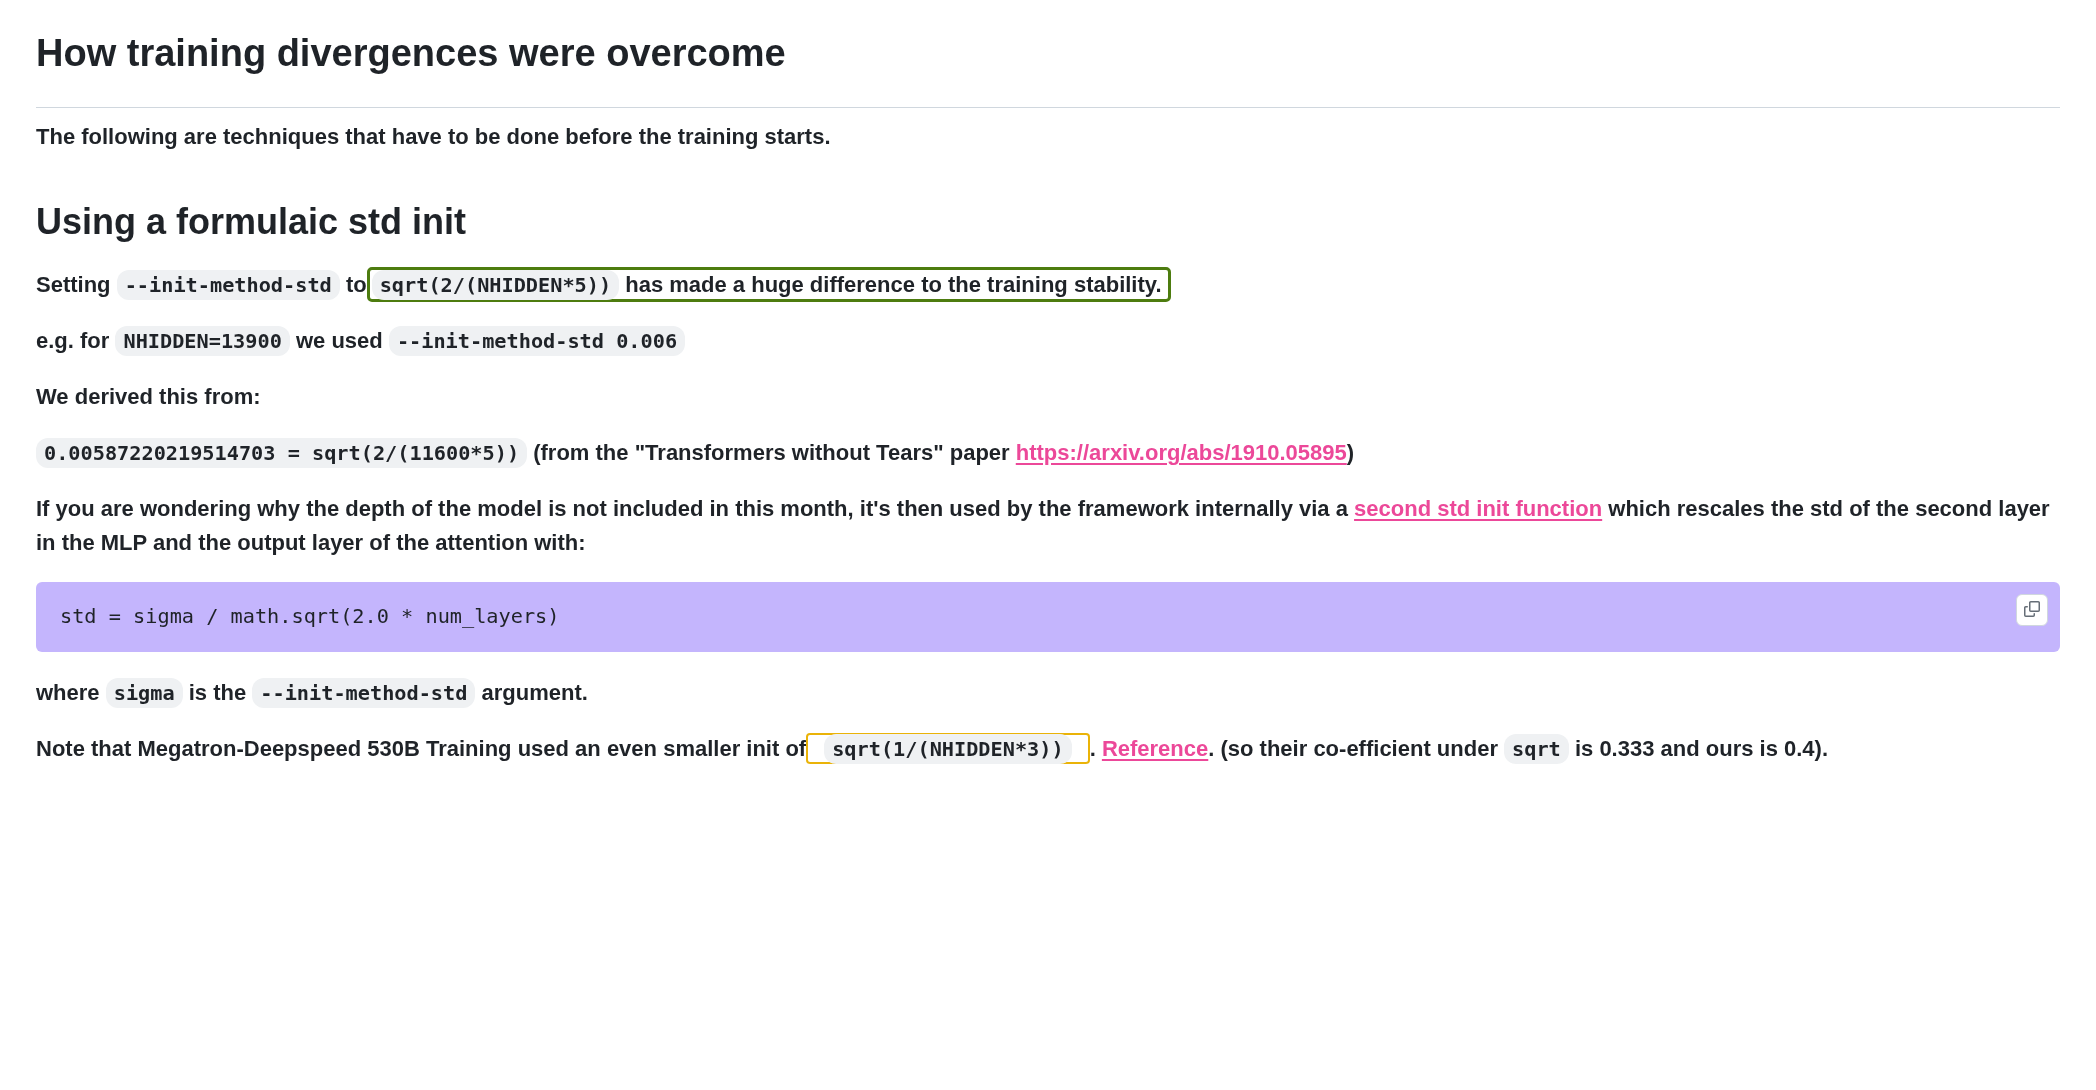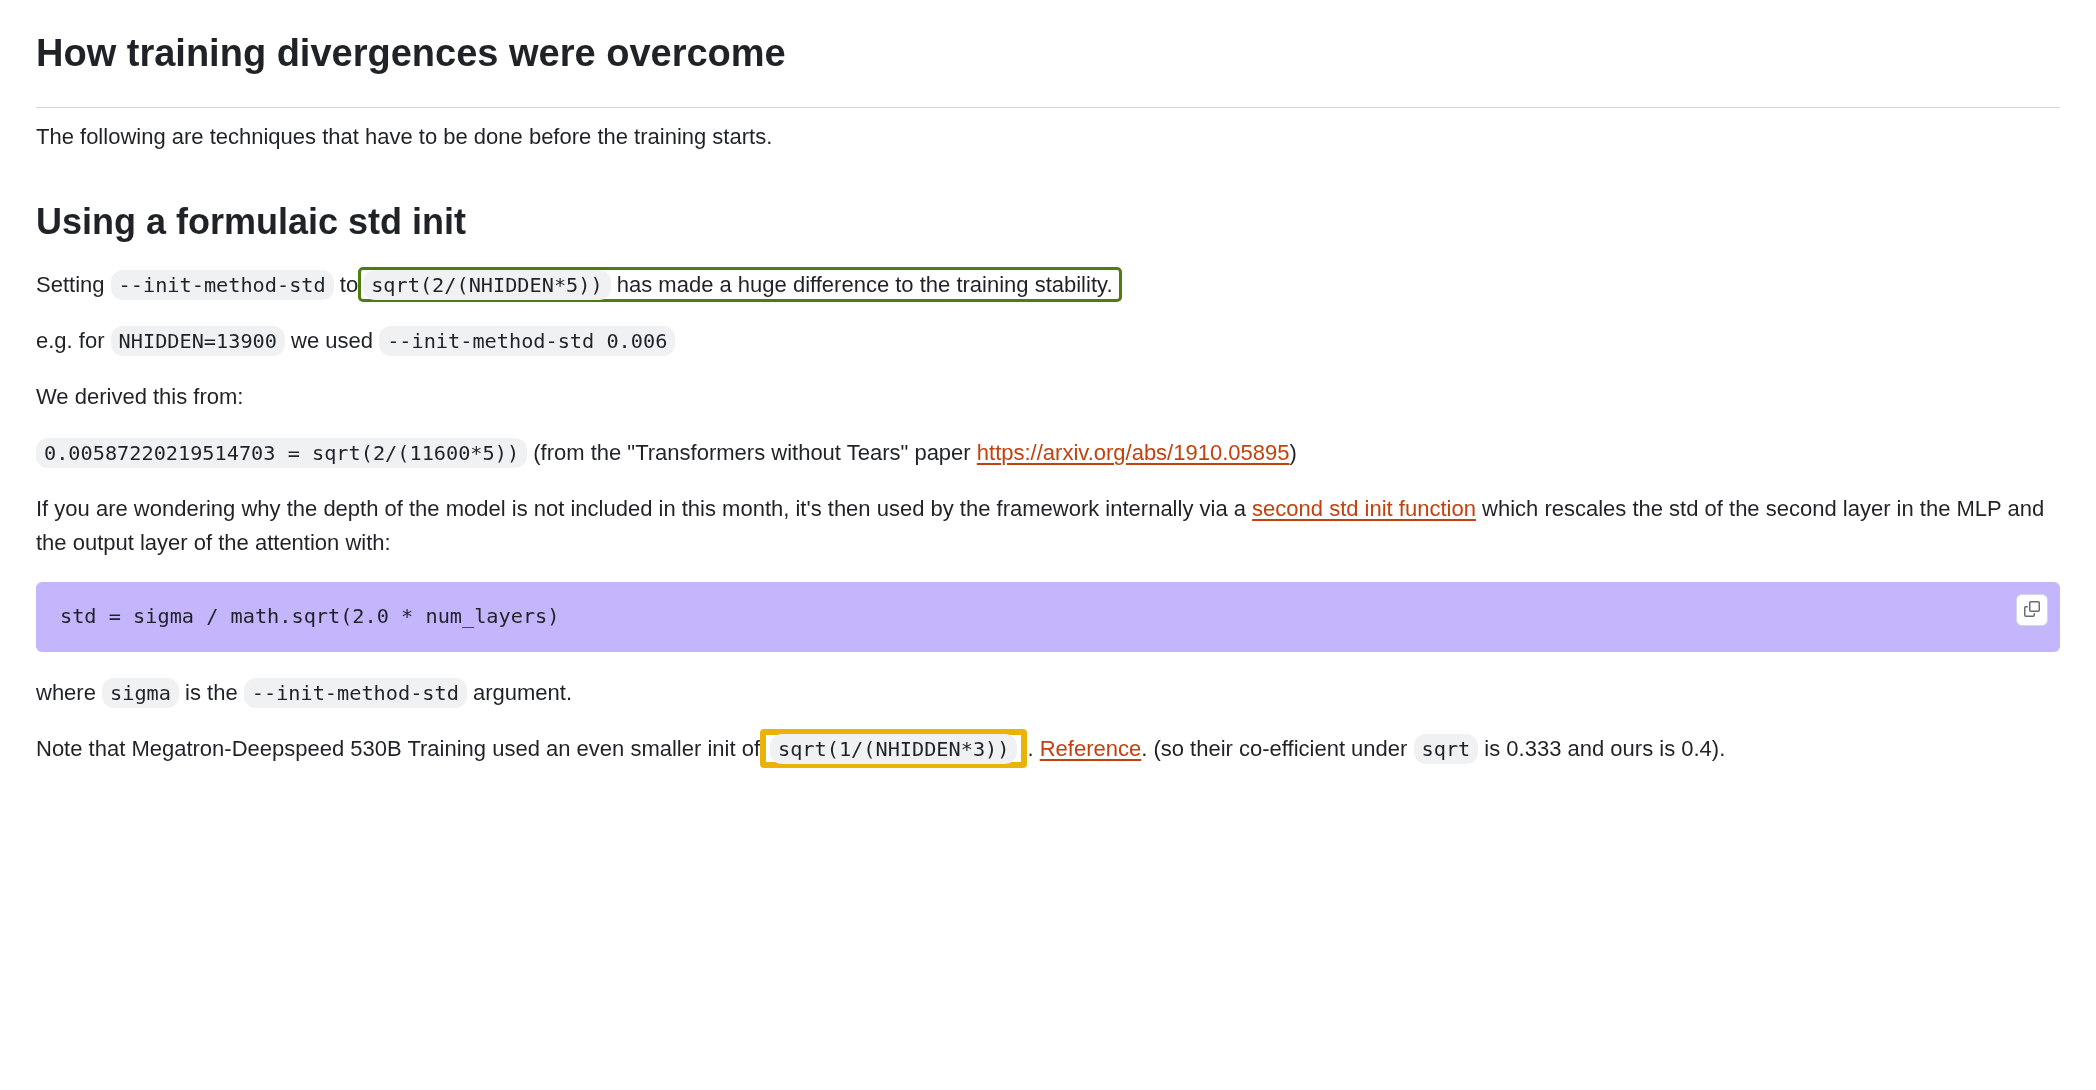--- a/index.html
+++ b/index.html
@@ -23,31 +23,32 @@
     padding-bottom: 24px;
     border-bottom: 1px solid #d0d7de;
   }
   h3.sub-heading {
     font-size: 36px;
     font-weight: 700;
     margin: 40px 0 18px 0;
   }
   p {
     margin: 0 0 22px 0;
+    font-weight: bold;
   }
   code.inline {
     font-family: ui-monospace, SFMono-Regular, "SF Mono", Menlo, Consolas, monospace;
     background: #eff1f3;
     border-radius: 12px;
     padding: 3px 8px;
     font-size: 0.92em;
     white-space: nowrap;
   }
   a.link {
-    color: #c2410c;
+    color: #ec4899;
     text-decoration: underline;
     text-underline-offset: 3px;
   }
   .code-block {
     position: relative;
     background: #c4b5fd;
     border-radius: 6px;
     padding: 20px 24px;
     margin: 0 0 24px 0;
     font-family: ui-monospace, SFMono-Regular, "SF Mono", Menlo, Consolas, monospace;
@@ -66,23 +67,23 @@
     border-radius: 6px;
     background: #ffffff;
     display: flex;
     align-items: center;
     justify-content: center;
     cursor: pointer;
     color: #656d76;
   }
   .copy-btn svg { width: 16px; height: 16px; }
   .hl {
-    border: 6px solid #eab308;
+    border: 2px solid #eab308;
     border-radius: 4px;
-    padding: 1px 4px;
+    padding: 1px 16px;
   }
   .hl-loose {
     border: 3px solid #4d7c0f;
     border-radius: 5px;
     padding: 2px 6px 2px 2px;
     display: inline;
   }
 </style>
 </head>
 <body>

